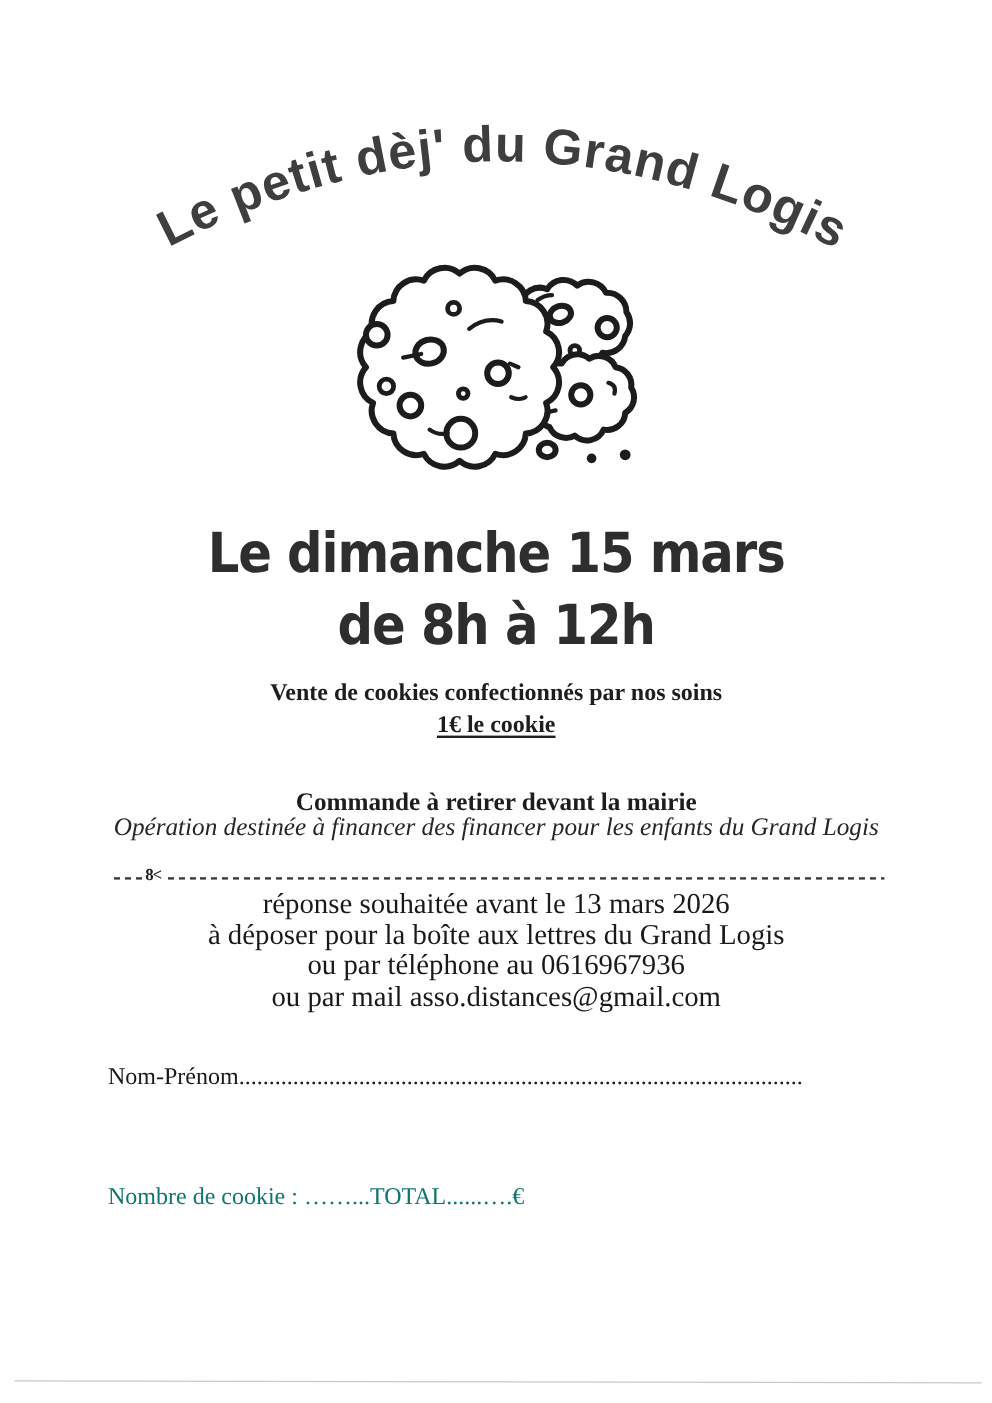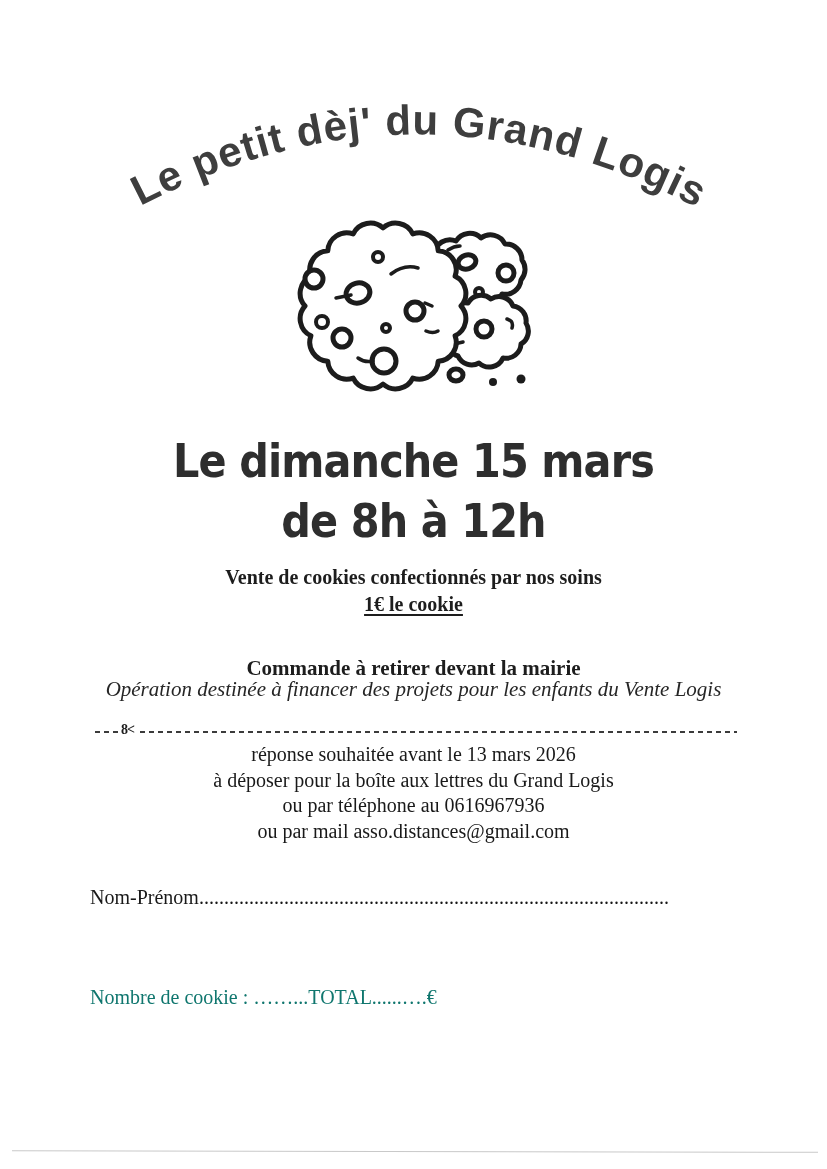--- a/index.html
+++ b/index.html
@@ -57,21 +57,21 @@
   .scissors{
     position:absolute;left:24px;top:-9px;
     font-family:"Liberation Serif", serif;
     font-weight:bold;font-size:14px;color:#1d1d1d;
     background:#ffffff;padding:0 2px;
     letter-spacing:-1px;
   }
   
   .reply{
     position:absolute;left:0;top:742px;width:827px;
-    text-align:center;font-size:20px;line-height:25.5px;color:#191919;
+    text-align:center;font-size:24px;line-height:25.5px;color:#191919;
   }
   
   .order-form{
     position:absolute;left:90px;top:884px;width:700px;
     font-size:20px;line-height:26px;color:#191919;
   }
   .form-line{white-space:nowrap;overflow:hidden;width:600px;}
   .total-line{
     position:absolute;left:90px;top:986px;
     font-size:20px;color:#0f766e;white-space:nowrap;
@@ -134,21 +134,21 @@
       </g>
     </g>
   </svg>
 
   <div class="event-line l1">Le dimanche 15 mars</div>
   <div class="event-line l2">de 8h à 12h</div>
 
   <div class="center-text sale-headline">Vente de cookies confectionnés par nos soins</div>
   <div class="center-text sale-price">1€ le cookie</div>
   <div class="center-text sale-pickup">Commande à retirer devant la mairie</div>
-  <div class="center-text purpose">Opération destinée à financer des projets pour les enfants du Vente Logis</div>
+  <div class="center-text purpose">Opération destinée à financer des financer pour les enfants du Grand Logis</div>
 
   <div class="cutline">
     <span class="scissors">8&lt;</span>
   </div>
 
   <div class="reply">
     <div>réponse souhaitée avant le 13 mars 2026</div>
     <div>à déposer pour la boîte aux lettres du Grand Logis</div>
     <div>ou par téléphone au 0616967936</div>
     <div>ou par mail asso.distances@gmail.com</div>

